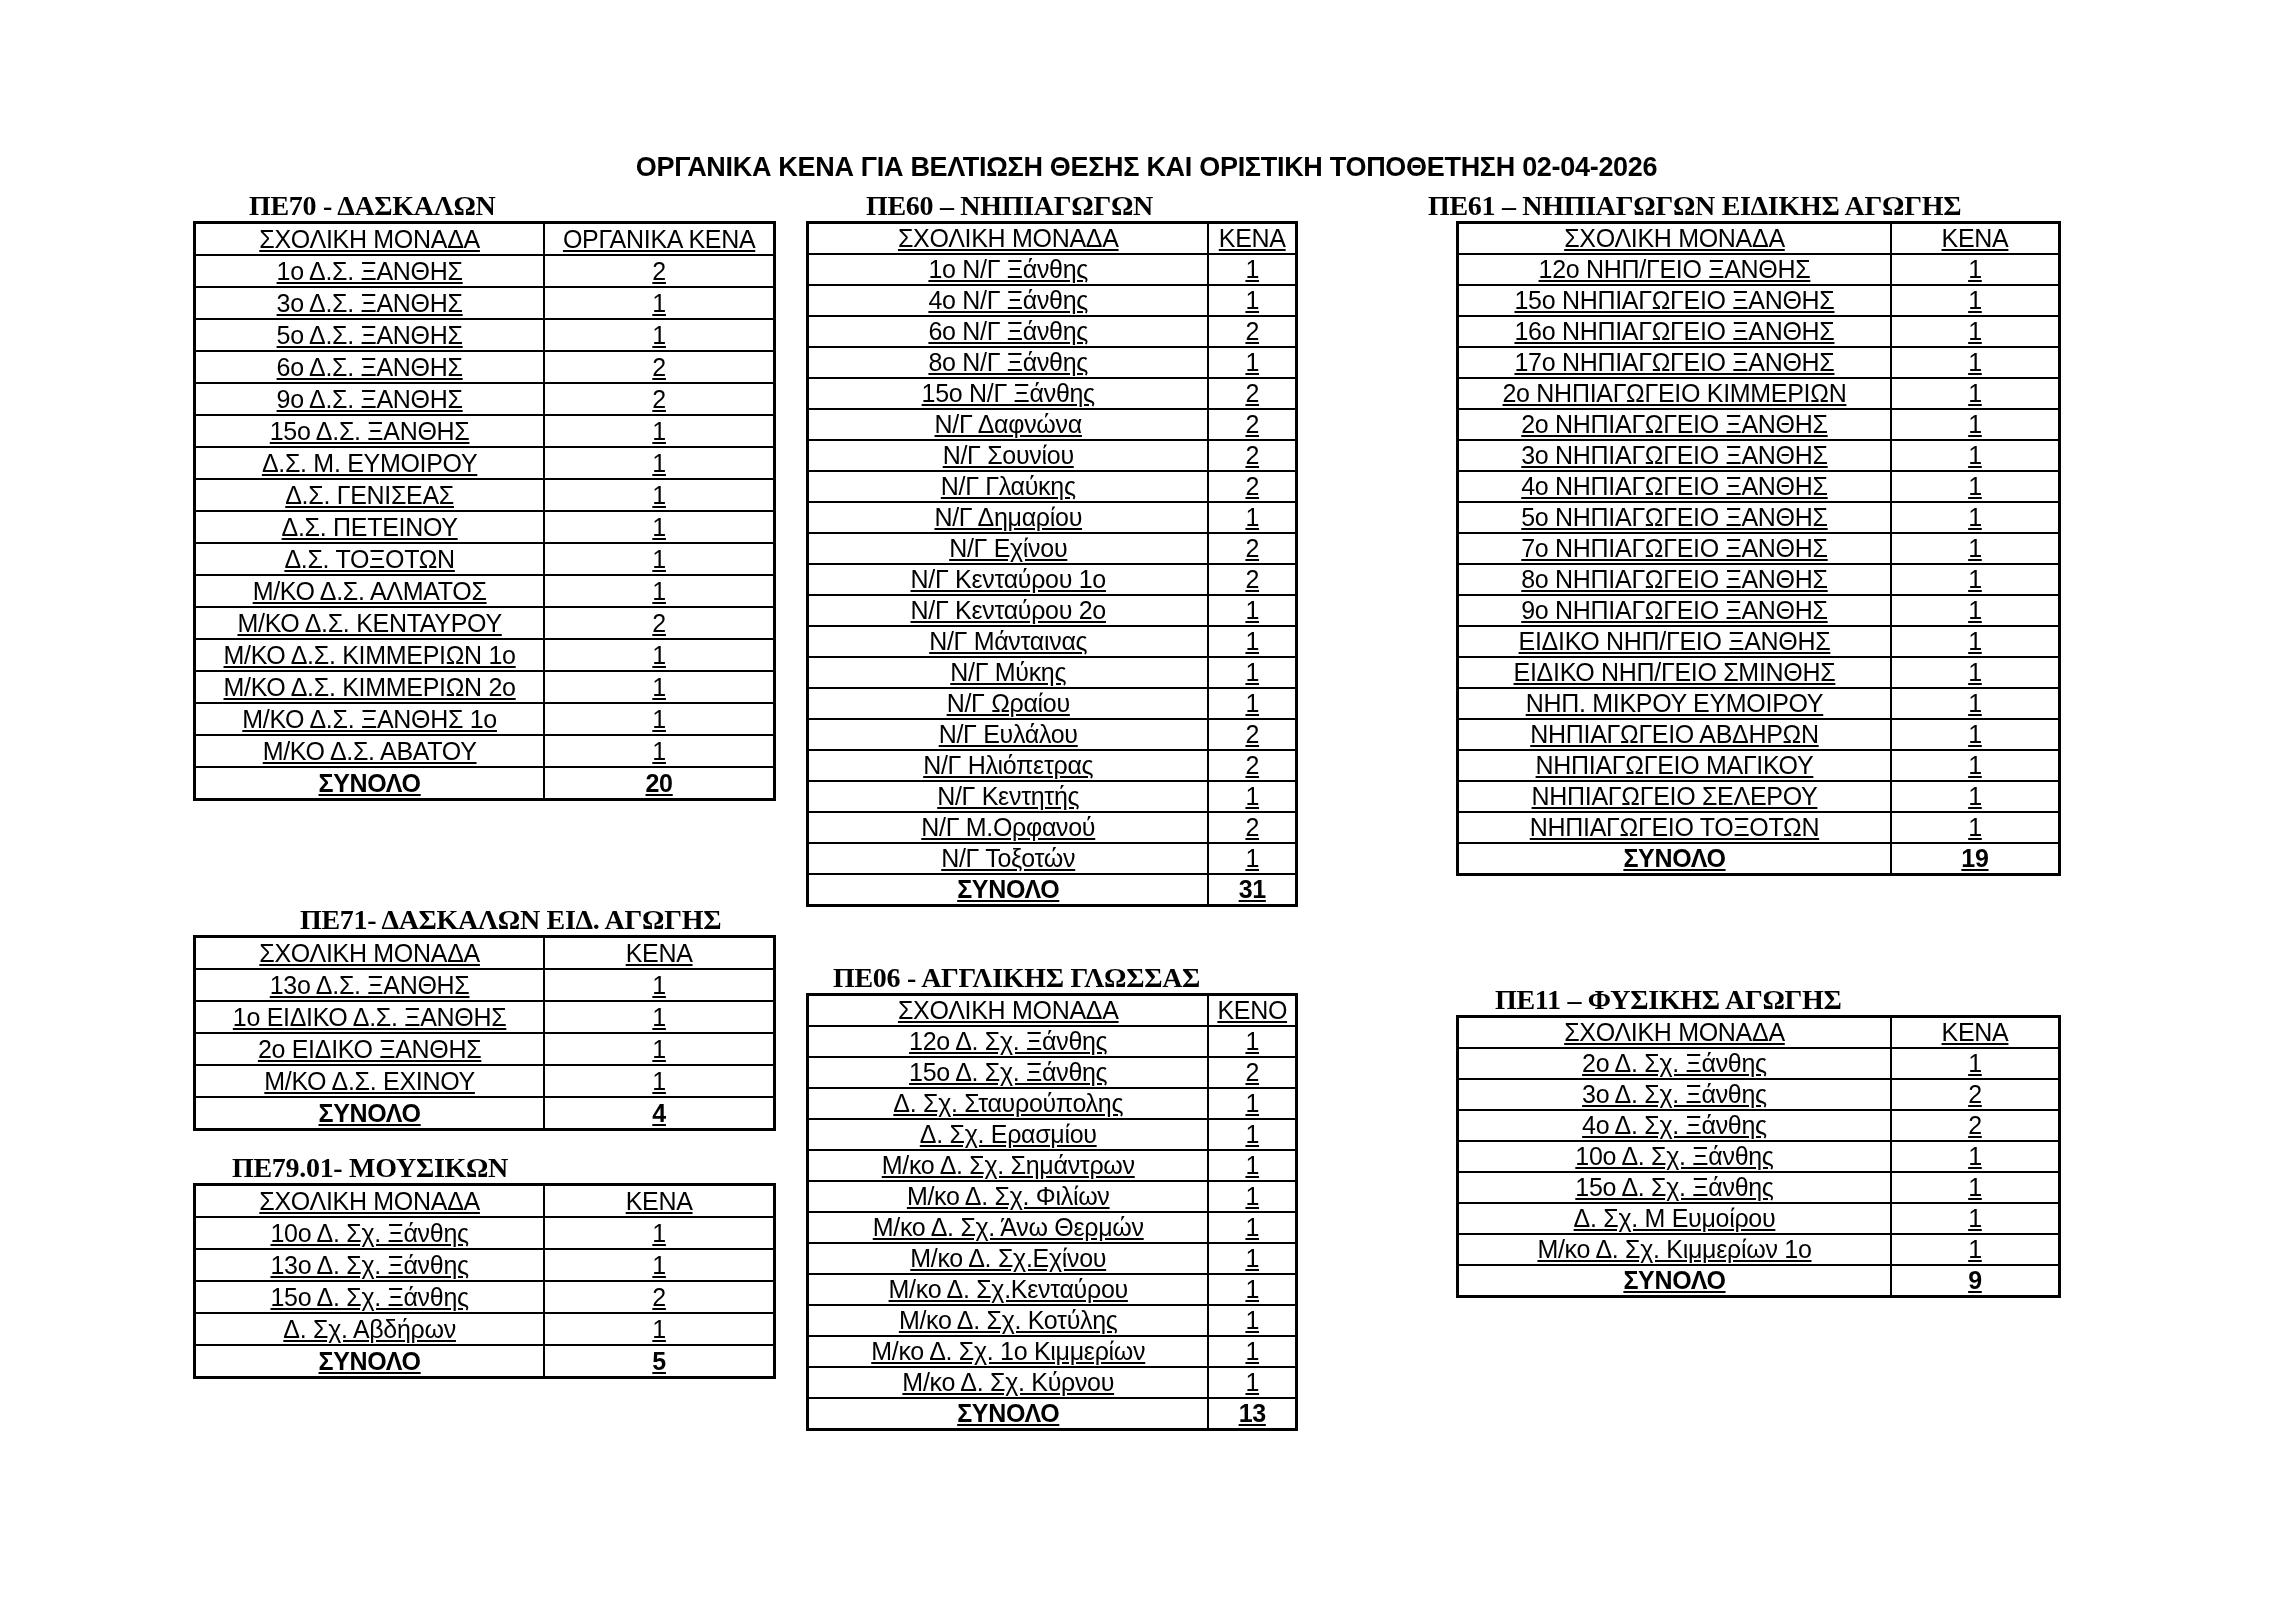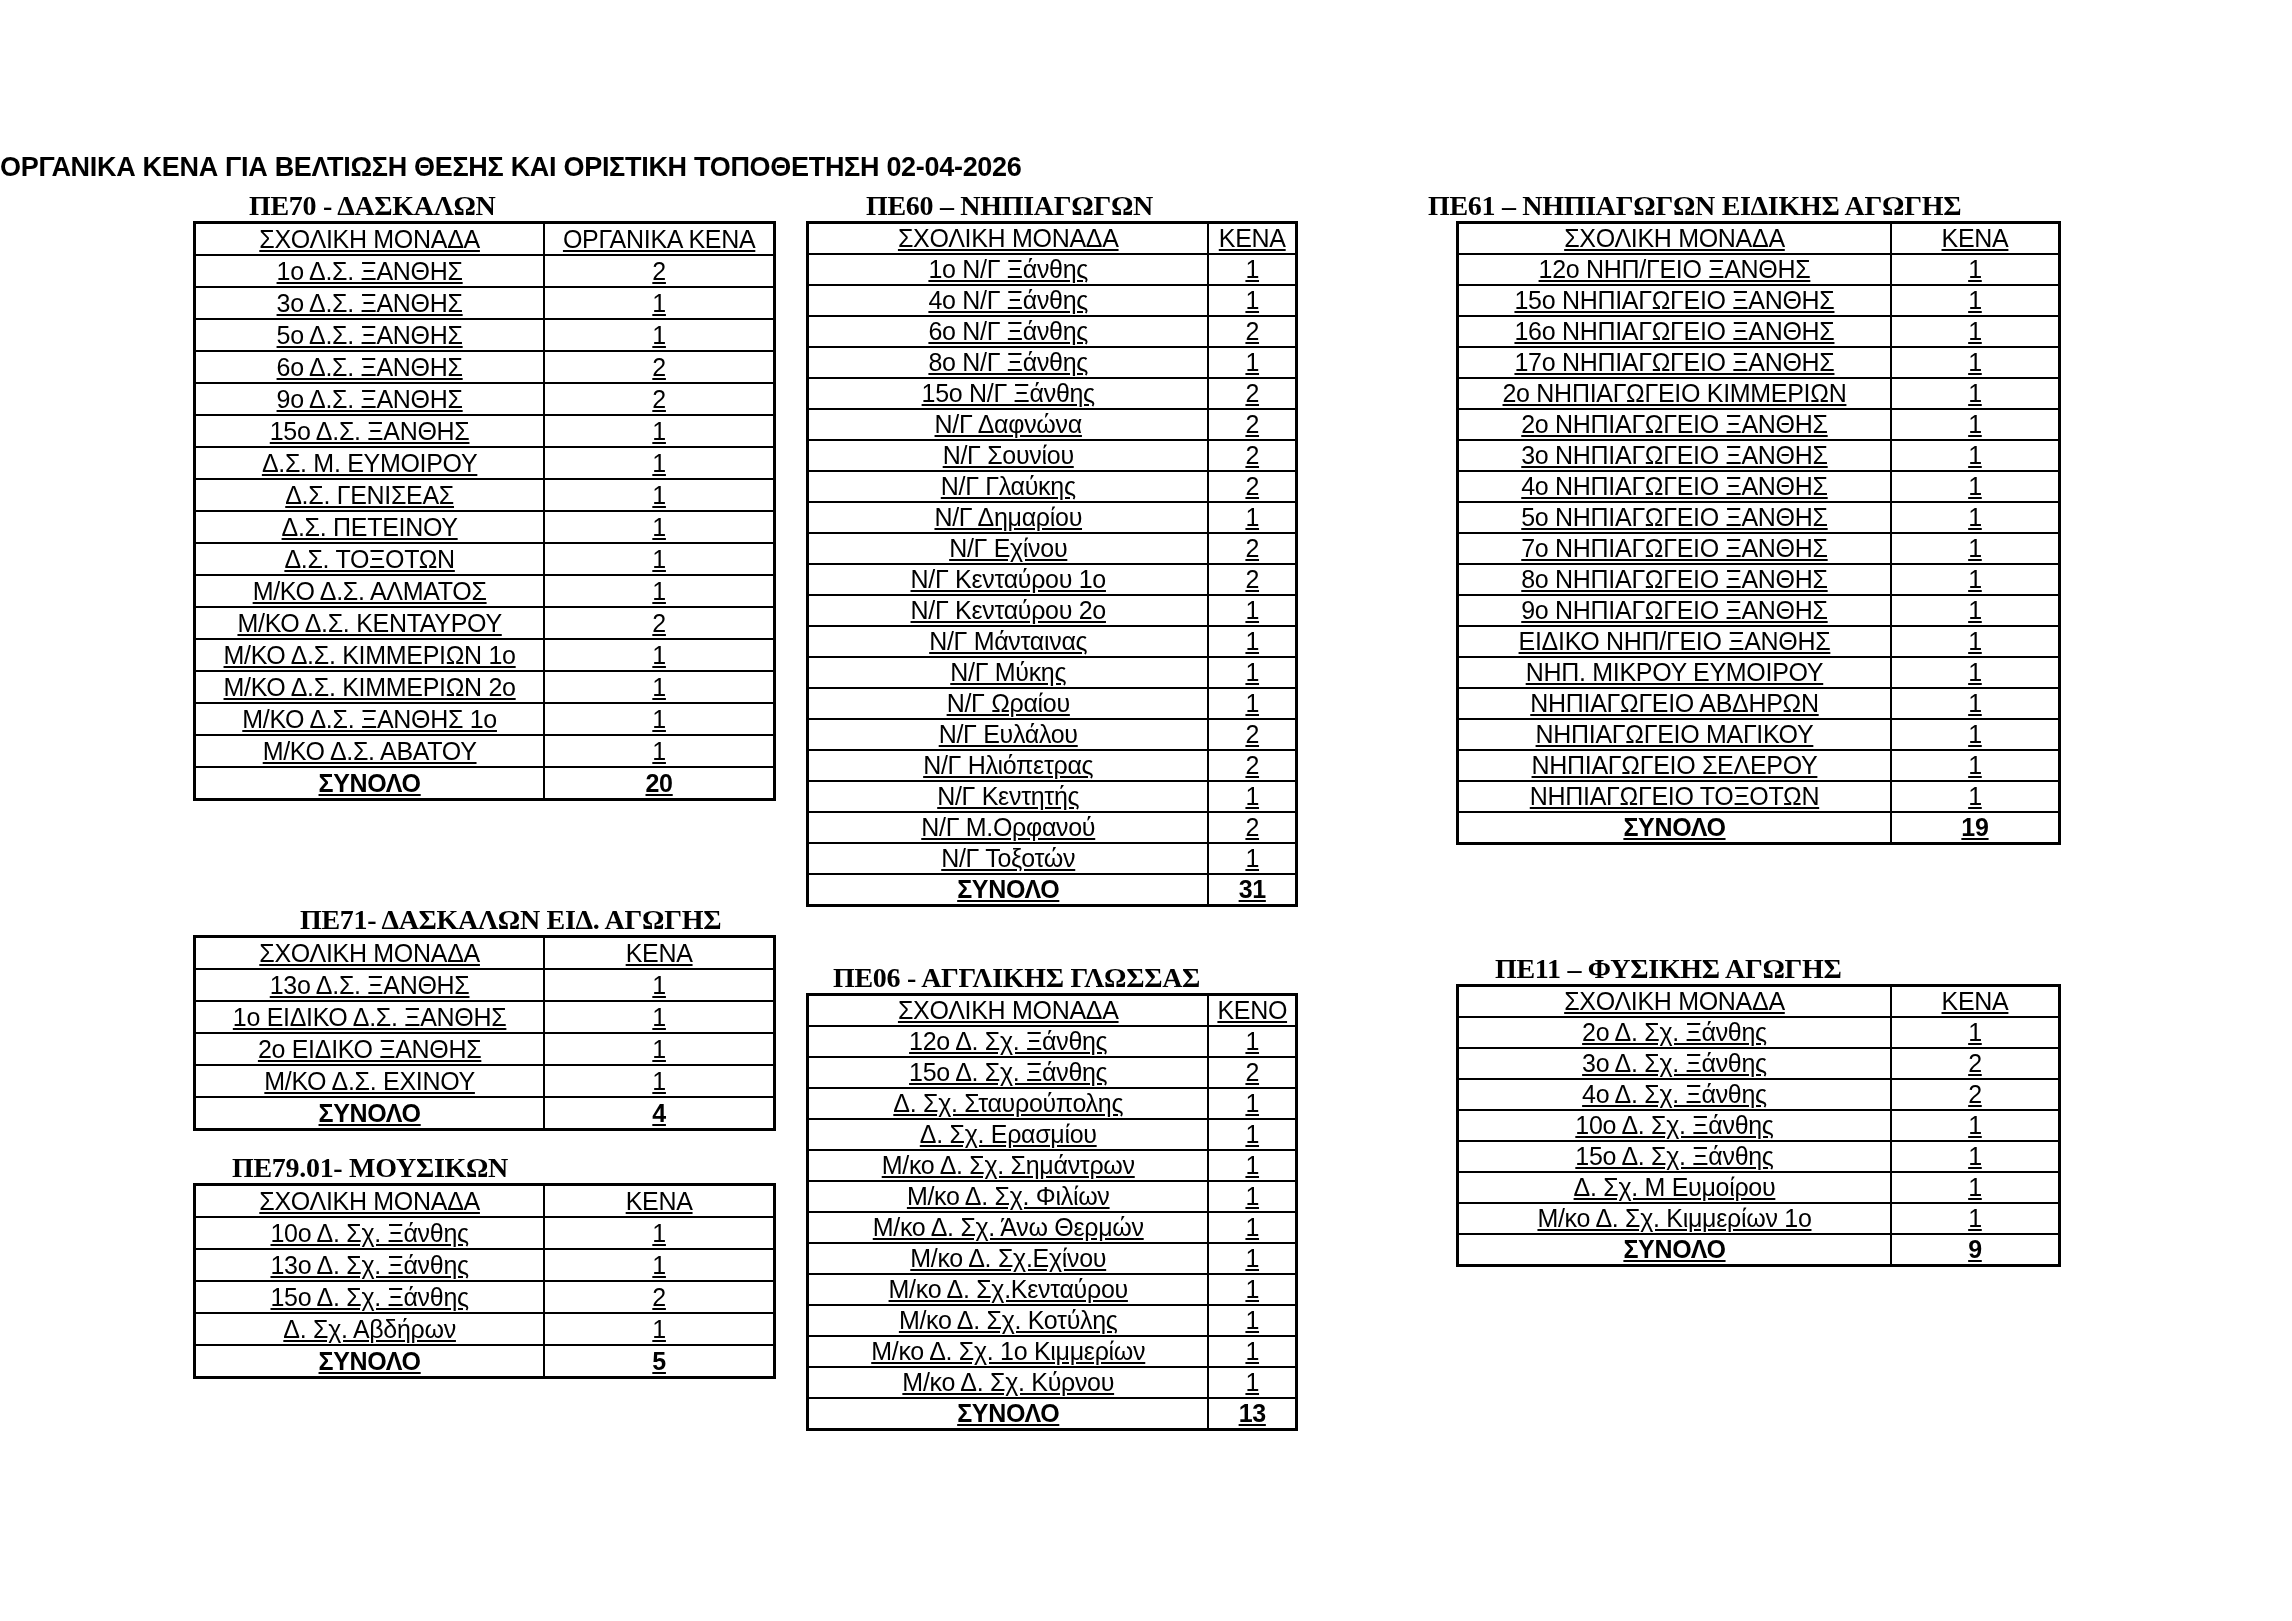--- a/index.html
+++ b/index.html
@@ -10,20 +10,21 @@
     background: #ffffff;
     font-family: "Liberation Sans", sans-serif;
     color: #000000;
     overflow: hidden;
   }
   .page-title {
     position: absolute;
     top: 152px;
     left: 0;
     width: 100%;
+    text-align: center;
     font-size: 27px;
     font-weight: bold;
     letter-spacing: -0.3px;
     white-space: nowrap;
   }
   .col { position: absolute; top: 191px; }
   .col1 { left: 193px;  width: 583px; }
   .col2 { left: 806px;  width: 492px; }
   .col3 { left: 1456px; width: 605px; }
 
@@ -455,20 +456,24 @@
           </tr>
           <tr>
             <td>9ο ΝΗΠΙΑΓΩΓΕΙΟ ΞΑΝΘΗΣ</td>
             <td>1</td>
           </tr>
           <tr>
             <td>ΕΙΔΙΚΟ ΝΗΠ/ΓΕΙΟ ΞΑΝΘΗΣ</td>
             <td>1</td>
           </tr>
           <tr>
+            <td>ΕΙΔΙΚΟ ΝΗΠ/ΓΕΙΟ ΣΜΙΝΘΗΣ</td>
+            <td>1</td>
+          </tr>
+          <tr>
             <td>ΝΗΠ. ΜΙΚΡΟΥ ΕΥΜΟΙΡΟΥ</td>
             <td>1</td>
           </tr>
           <tr>
             <td>ΝΗΠΙΑΓΩΓΕΙΟ ΑΒΔΗΡΩΝ</td>
             <td>1</td>
           </tr>
           <tr>
             <td>ΝΗΠΙΑΓΩΓΕΙΟ ΜΑΓΙΚΟΥ</td>
             <td>1</td>

